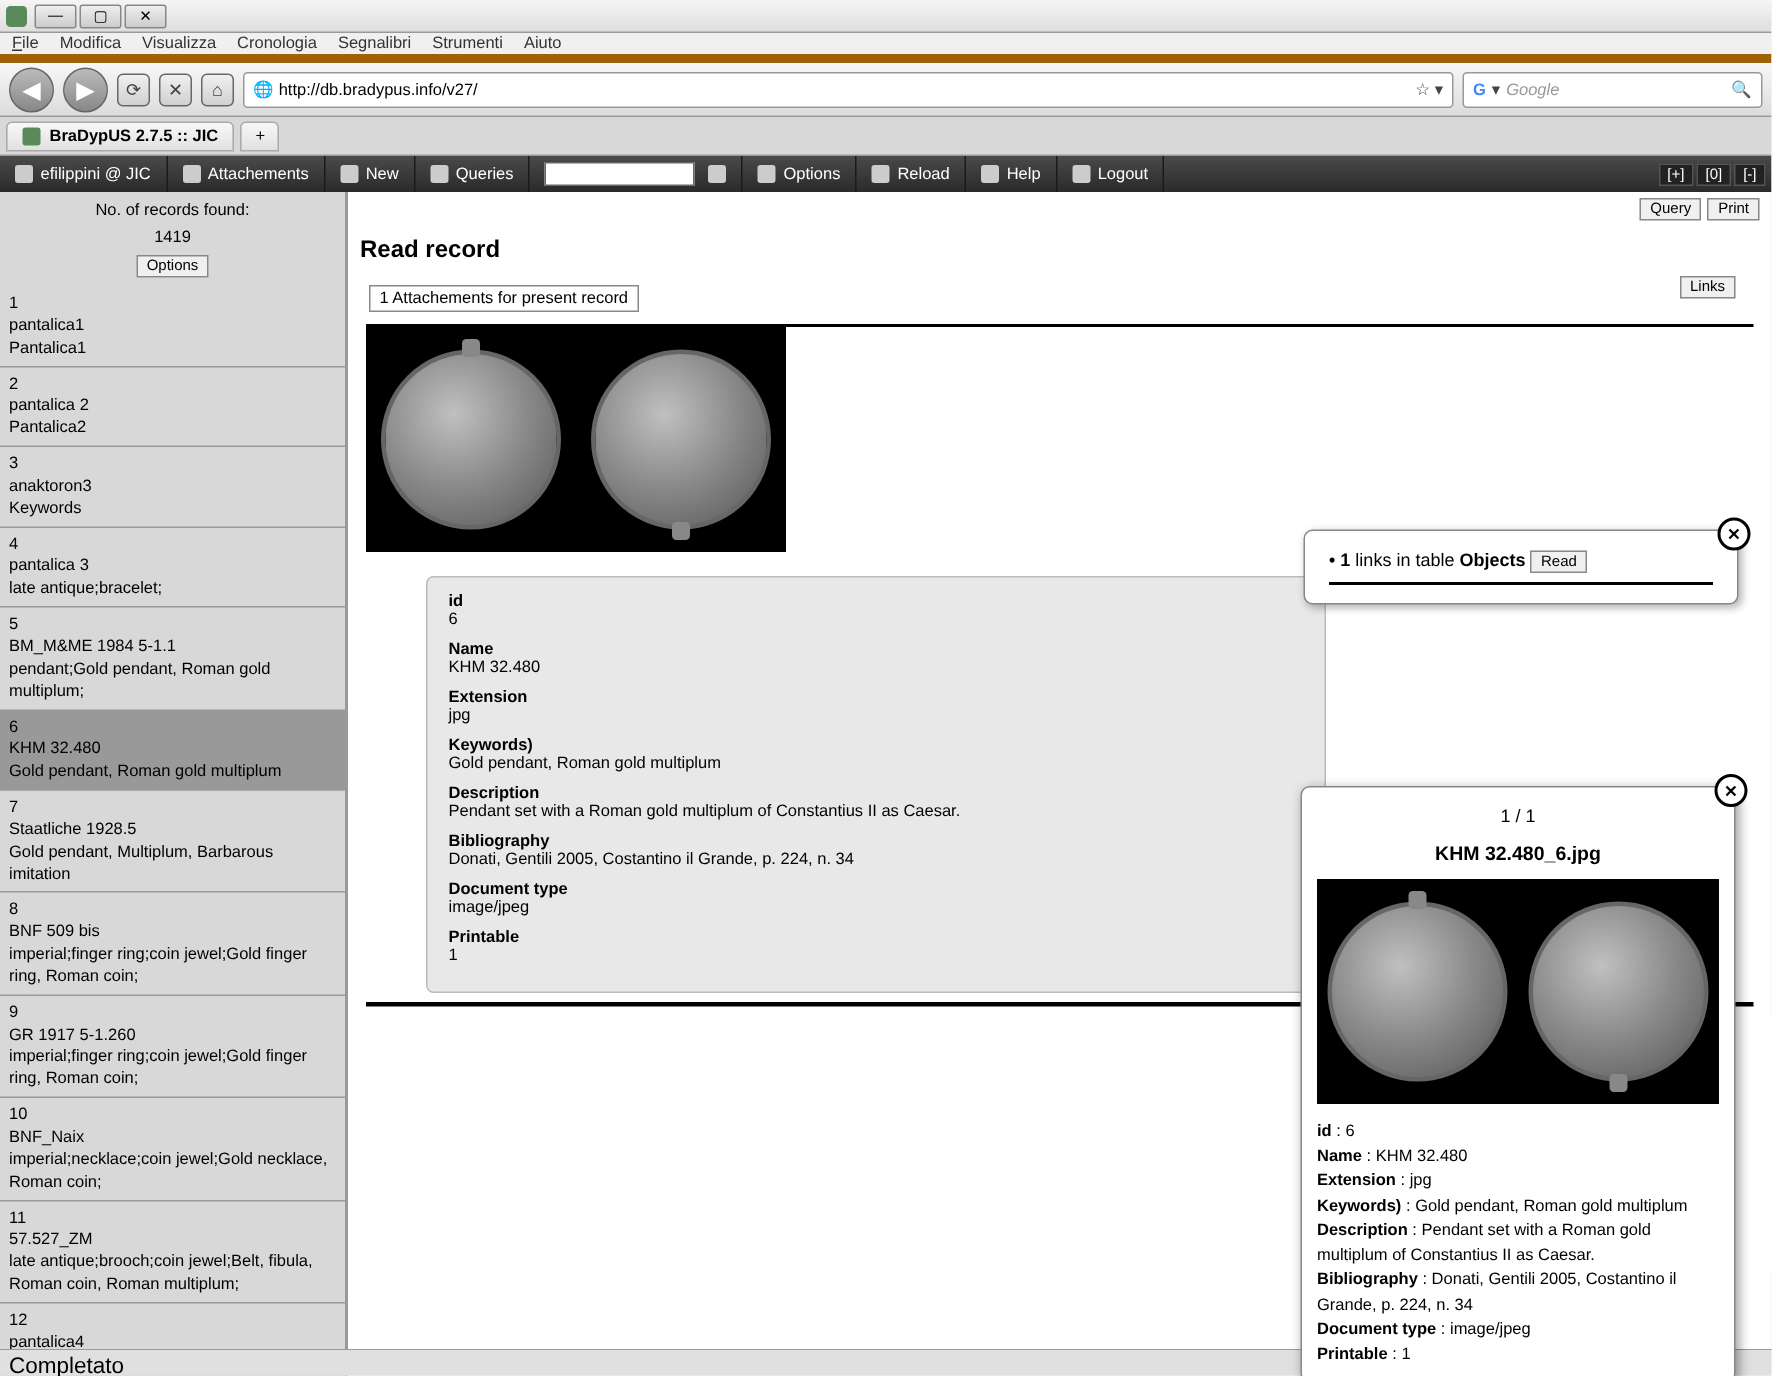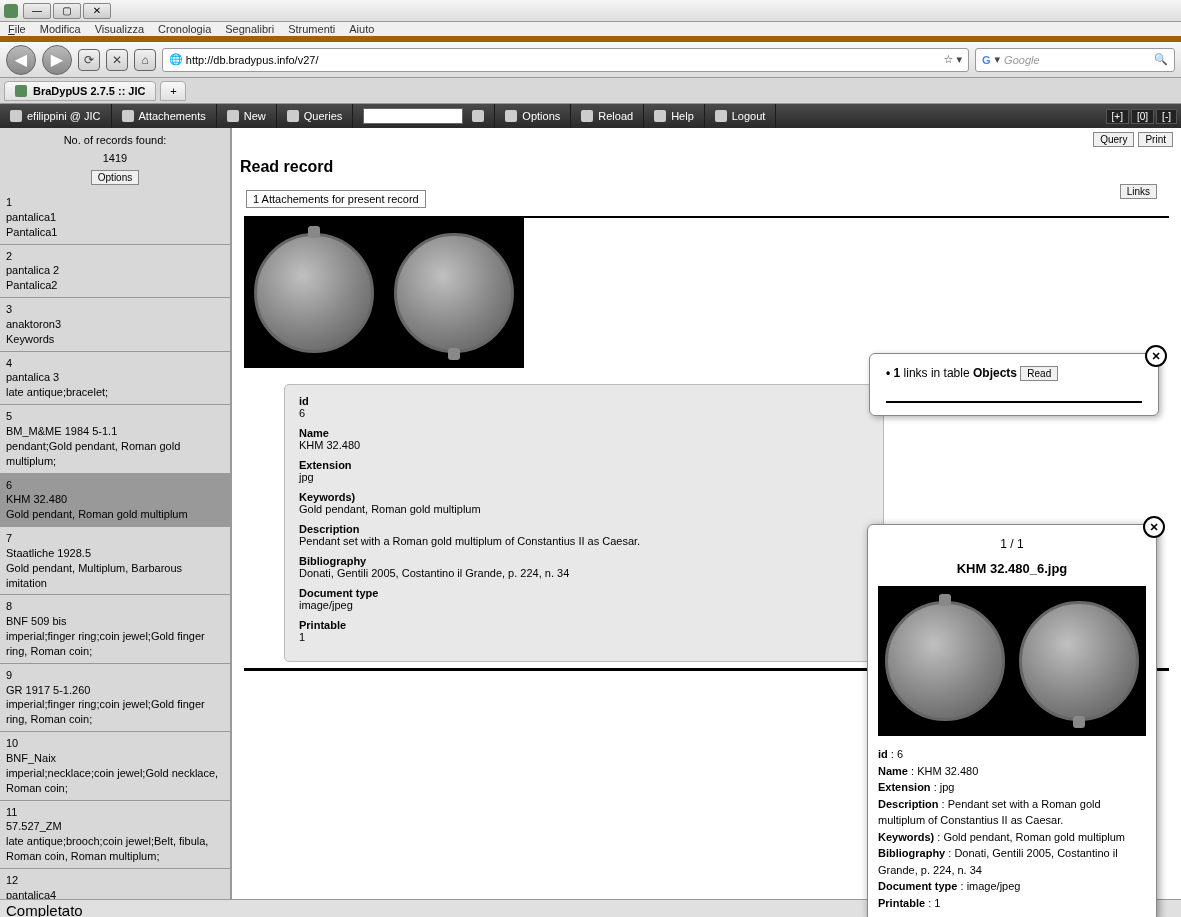--- a/index.html
+++ b/index.html
@@ -41,21 +41,21 @@
 .main h2 { font-size: 16px; font-weight: bold; padding: 30px 0 14px 8px; }
 .linksbtn { position: absolute; top: 56px; right: 24px; }
 .attbar { margin: 0 12px; border: 1px solid #888; display: inline-block; padding: 2px 6px; font-size: 11px; position: relative; top: 0; }
 .divider { border-top: 2px solid #000; margin: 8px 12px 0 12px; }
 .coinimg { margin: 0 12px; width: 280px; height: 150px; background: #000; display: flex; align-items: center; justify-content: space-around; }
 .coin { width: 120px; height: 120px; border-radius: 50%; background: radial-gradient(circle at 40% 35%, #c0c0c0, #888, #555); border: 3px solid #666; position: relative; }
 .coin::before { content:""; position:absolute; top:-10px; left:50%; transform:translateX(-50%); width:12px; height:12px; background:#888; border-radius:3px;}
 .coin.rev::before { top:auto; bottom:-10px; }
 .linksbox { position: absolute; top: 225px; right: 22px; width: 290px; background: #fff; border: 1px solid #888; border-radius: 6px; box-shadow: 2px 2px 6px rgba(0,0,0,0.3); padding: 12px 16px; }
 .linksbox .close { position: absolute; top: -9px; right: -9px; width: 22px; height: 22px; border-radius: 50%; background: #fff; border: 2px solid #000; display: flex; align-items: center; justify-content: center; font-weight: bold; }
-.linksbox .row { border-bottom: 2px solid #000; padding-bottom: 20px; font-size: 12px; }
+.linksbox .row { border-bottom: 2px solid #000; padding-bottom: 6px; font-size: 12px; }
 .linksbox .row::before { content:"• "; font-weight:bold;}
 .detailbox { margin: 16px 12px 4px 52px; background: #e8e8e8; border: 1px solid #bbb; border-radius: 5px; padding: 10px 14px; font-size: 11px; width: 600px; }
 .detailbox .field { margin-bottom: 8px; }
 .detailbox .label { font-weight: bold; display: block; }
 .divider2 { border-top: 3px solid #000; margin: 6px 12px 0 12px; }
 .popup { position: absolute; top: 396px; right: 24px; width: 290px; background: #fff; border: 1px solid #888; border-radius: 6px; box-shadow: 2px 2px 8px rgba(0,0,0,0.4); padding: 8px 10px 10px; font-size: 11px; z-index: 10;}
 .popup .close { position: absolute; top: -9px; right: -9px; width: 22px; height: 22px; border-radius: 50%; background: #fff; border: 2px solid #000; display: flex; align-items: center; justify-content: center; font-weight: bold; }
 .popup .counter { text-align: center; font-size: 12px; margin: 4px 0 10px; }
 .popup .fname { text-align: center; font-weight: bold; font-size: 13px; margin-bottom: 10px; }
 .popup .img { width: 100%; height: 150px; background: #000; display: flex; align-items: center; justify-content: space-around; margin-bottom: 10px; }
@@ -275,22 +275,22 @@
       <div class="counter">1 / 1</div>
       <div class="fname">KHM 32.480_6.jpg</div>
       <div class="img">
         <div class="coin"></div>
         <div class="coin rev"></div>
       </div>
       <div class="kv">
         <div><b>id</b> : <span>6</span></div>
         <div><b>Name</b> : <span>KHM 32.480</span></div>
         <div><b>Extension</b> : <span>jpg</span></div>
+        <div><b>Keywords)</b> : <span>Gold pendant, Roman gold multiplum</span></div>
         <div><b>Description</b> : <span>Pendant set with a Roman gold multiplum of Constantius II as Caesar.</span></div>
-        <div><b>Keywords)</b> : <span>Gold pendant, Roman gold multiplum</span></div>
         <div><b>Bibliography</b> : <span>Donati, Gentili 2005, Costantino il Grande, p. 224, n. 34</span></div>
         <div><b>Document type</b> : <span>image/jpeg</span></div>
         <div><b>Printable</b> : <span>1</span></div>
       </div>
 
     </div>
 
   </div>
 </div>
 

